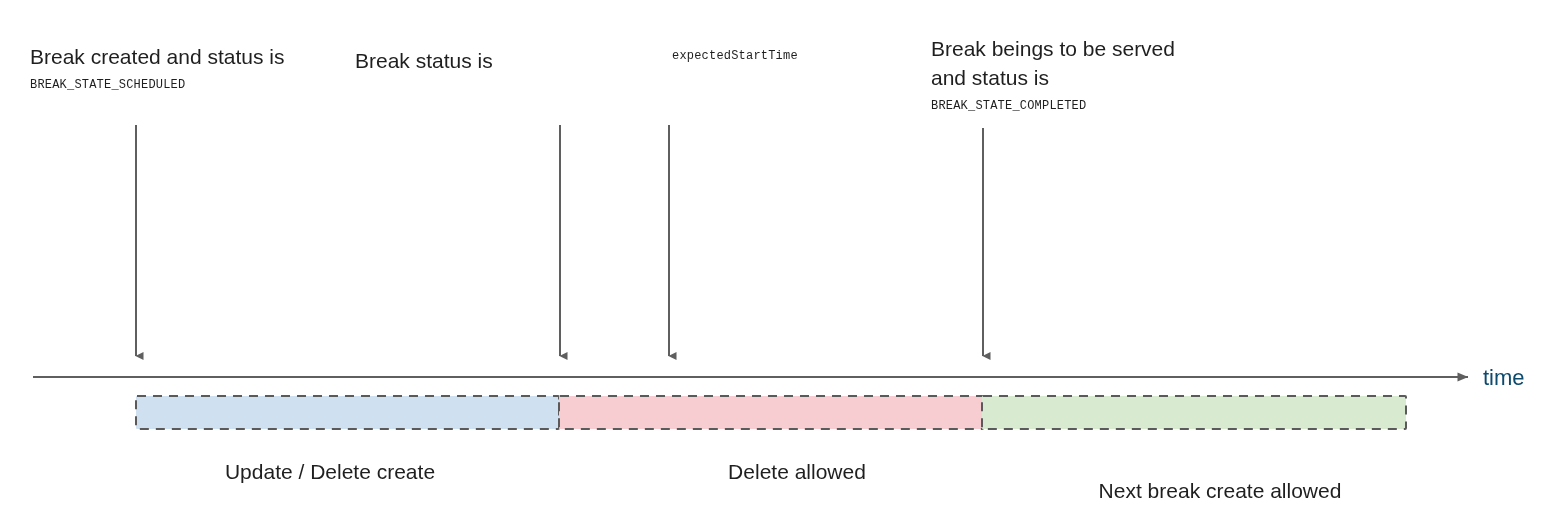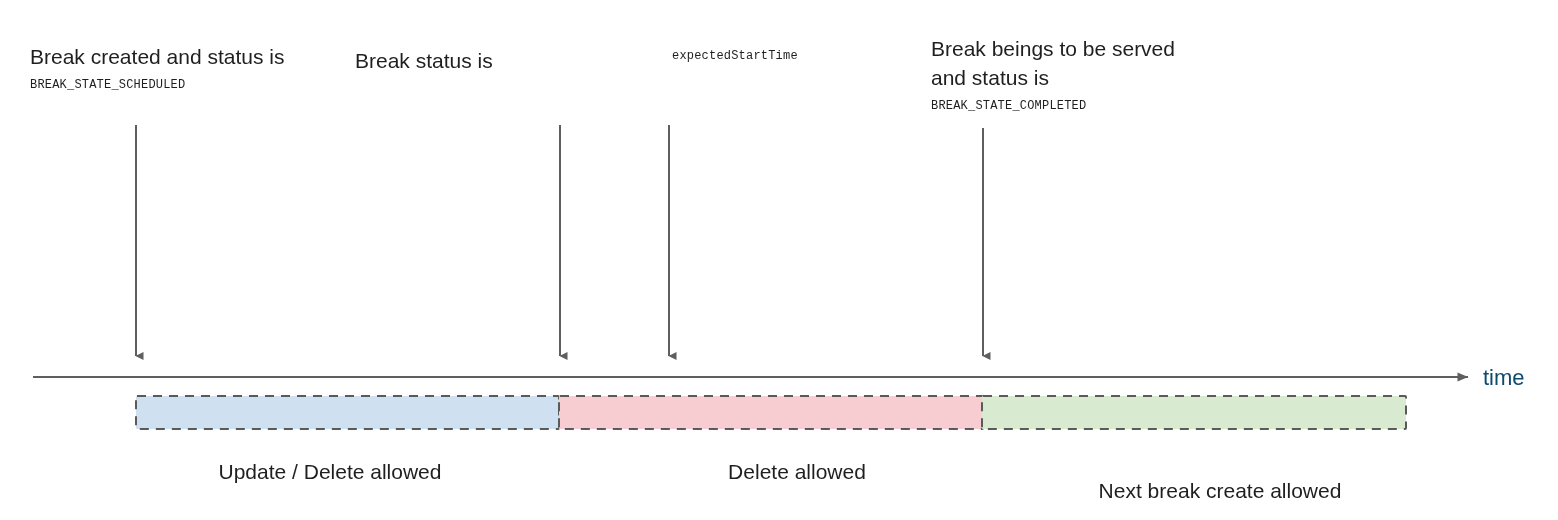--- a/index.html
+++ b/index.html
@@ -118,17 +118,17 @@
 
     <line x1="33" y1="377" x2="1468" y2="377" stroke="#5f5f5f" stroke-width="2" marker-end="url(#arrowhead-right)"></line>
 
     <rect x="136" y="396" width="423" height="33" rx="1" fill="#cfe0f0" stroke="#5a5a5a" stroke-width="2" stroke-dasharray="9 7"></rect>
     <rect x="559" y="396" width="424" height="33" rx="1" fill="#f7cdd1" stroke="#5a5a5a" stroke-width="2" stroke-dasharray="9 7"></rect>
     <rect x="982" y="396" width="424" height="33" rx="1" fill="#d8ead0" stroke="#5a5a5a" stroke-width="2" stroke-dasharray="9 7"></rect>
   </svg>
 
   <div id="time-label">time</div>
 
-  <div class="caption" id="cap-0">Update / Delete allowed</div>
+  <div class="caption" id="cap-0">Update / Delete create</div>
   <div class="caption" id="cap-1">Delete allowed</div>
   <div class="caption" id="cap-2">Next break create allowed</div>
 
 </div>
 
 </body></html>

